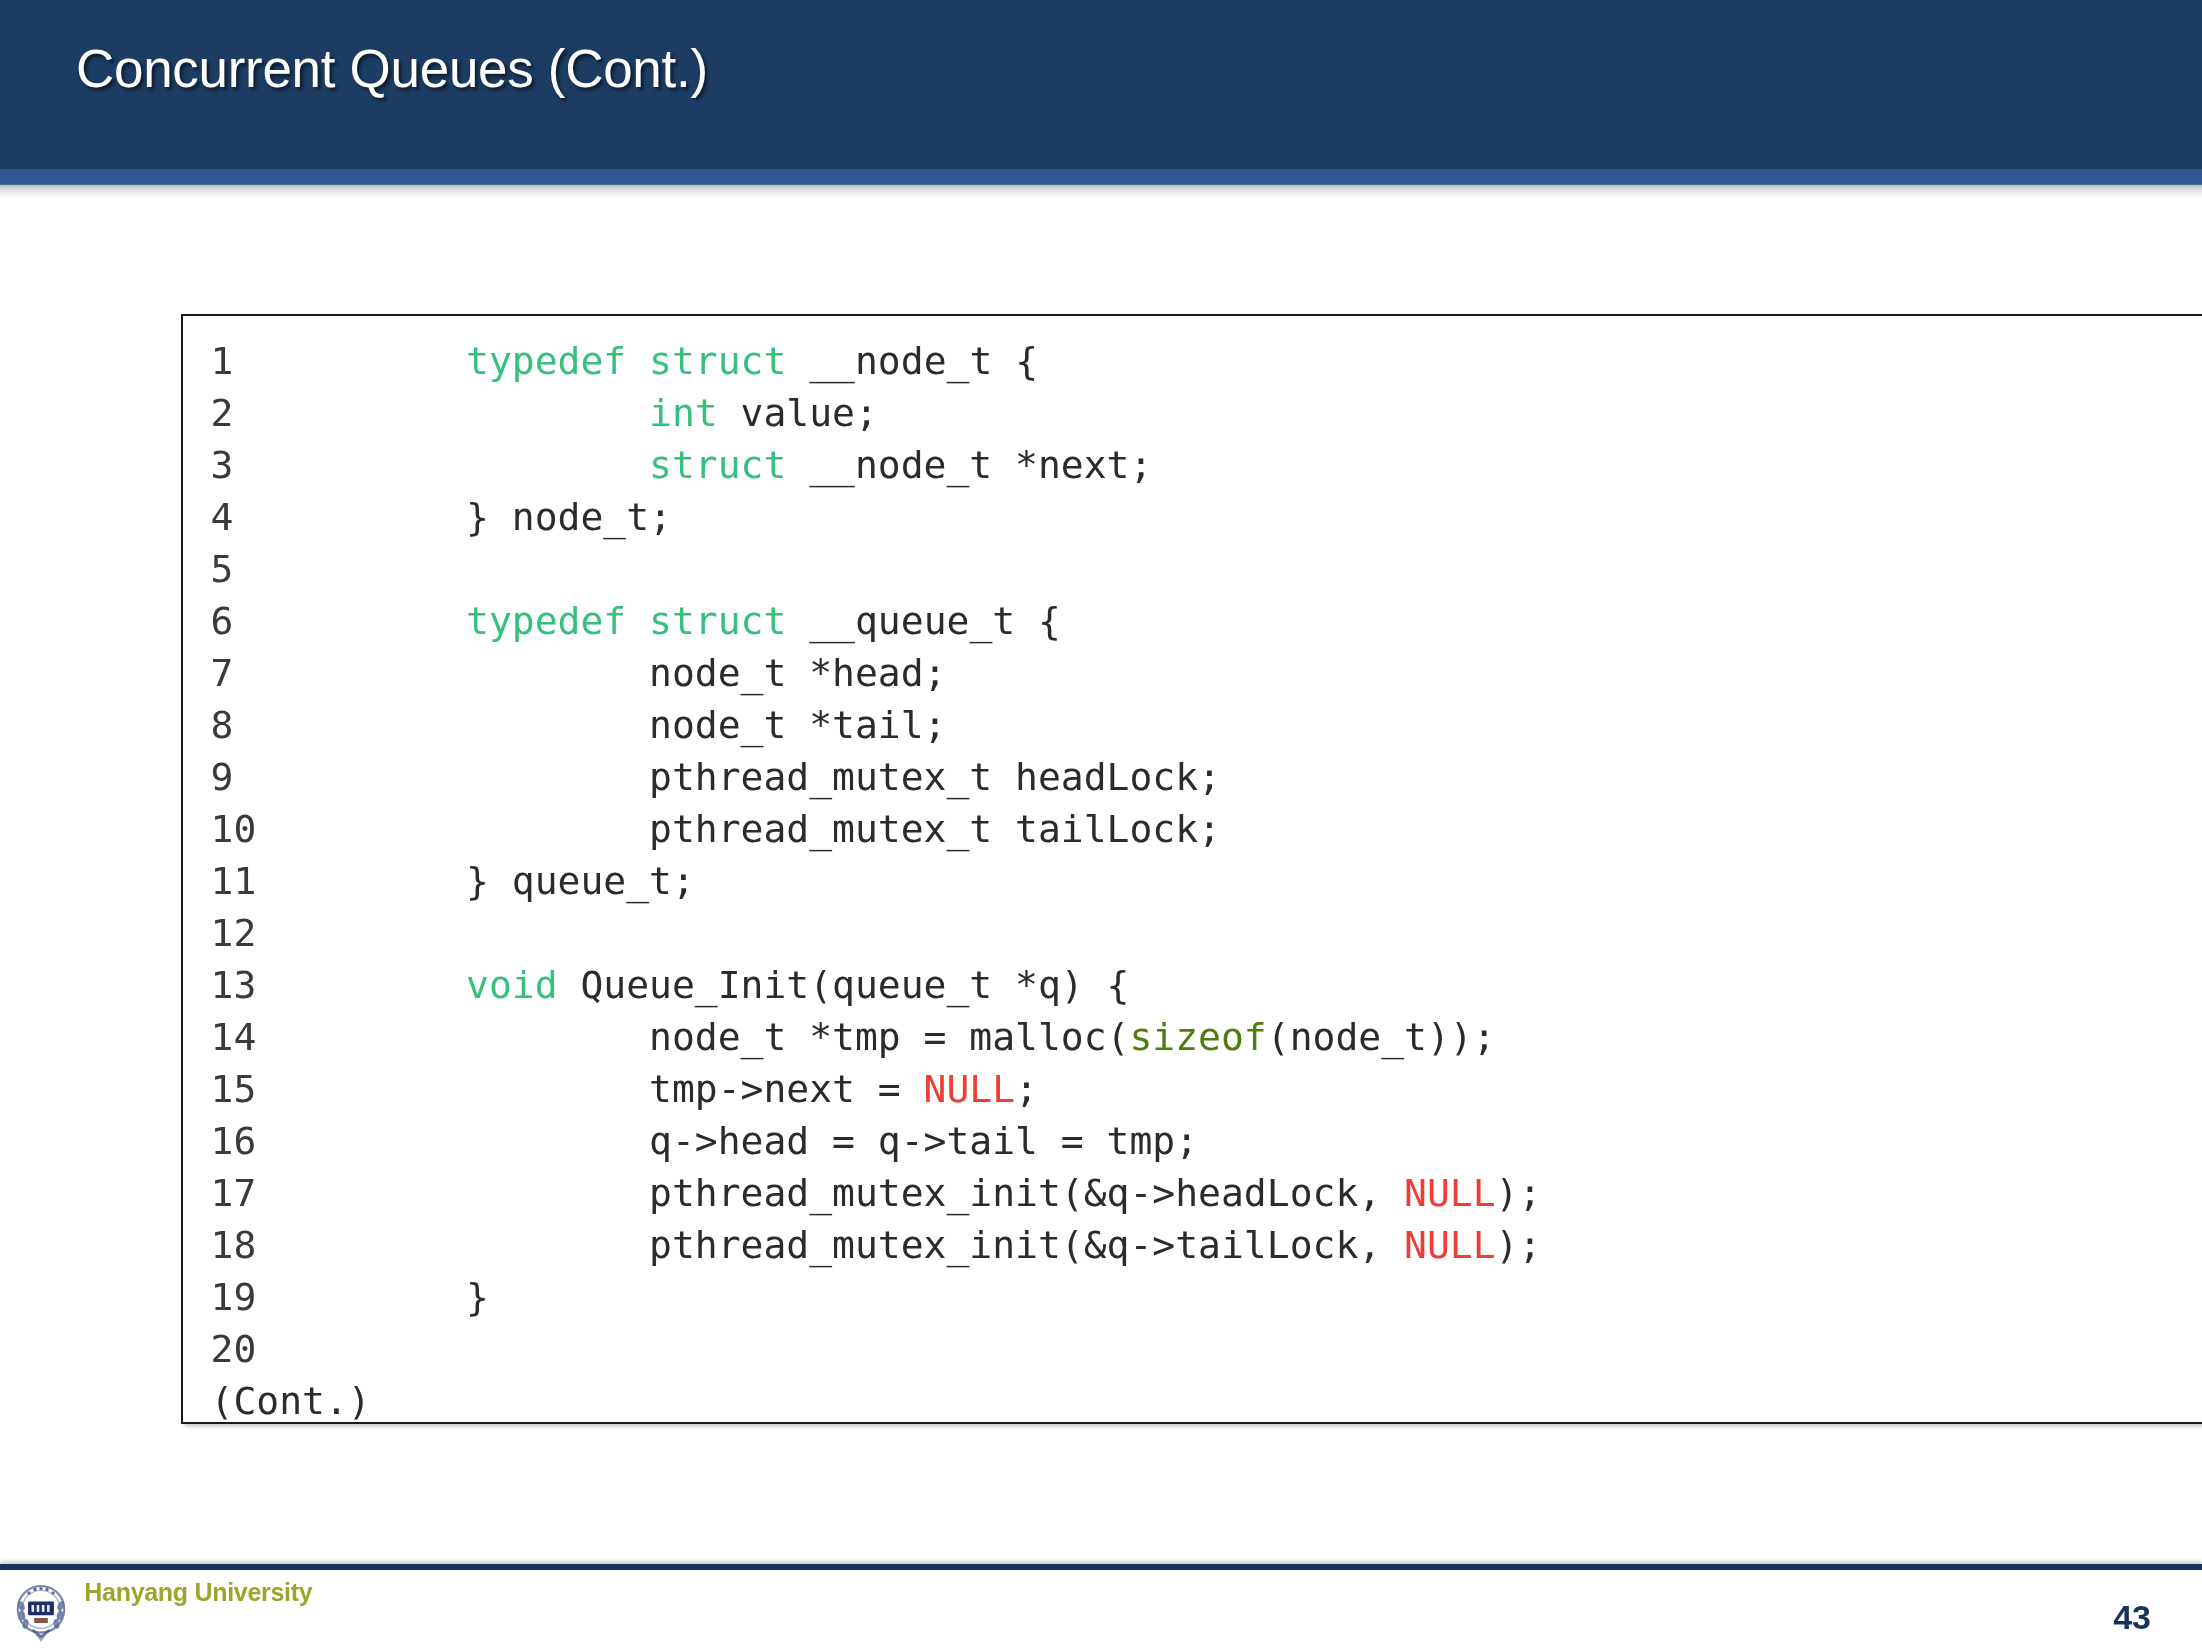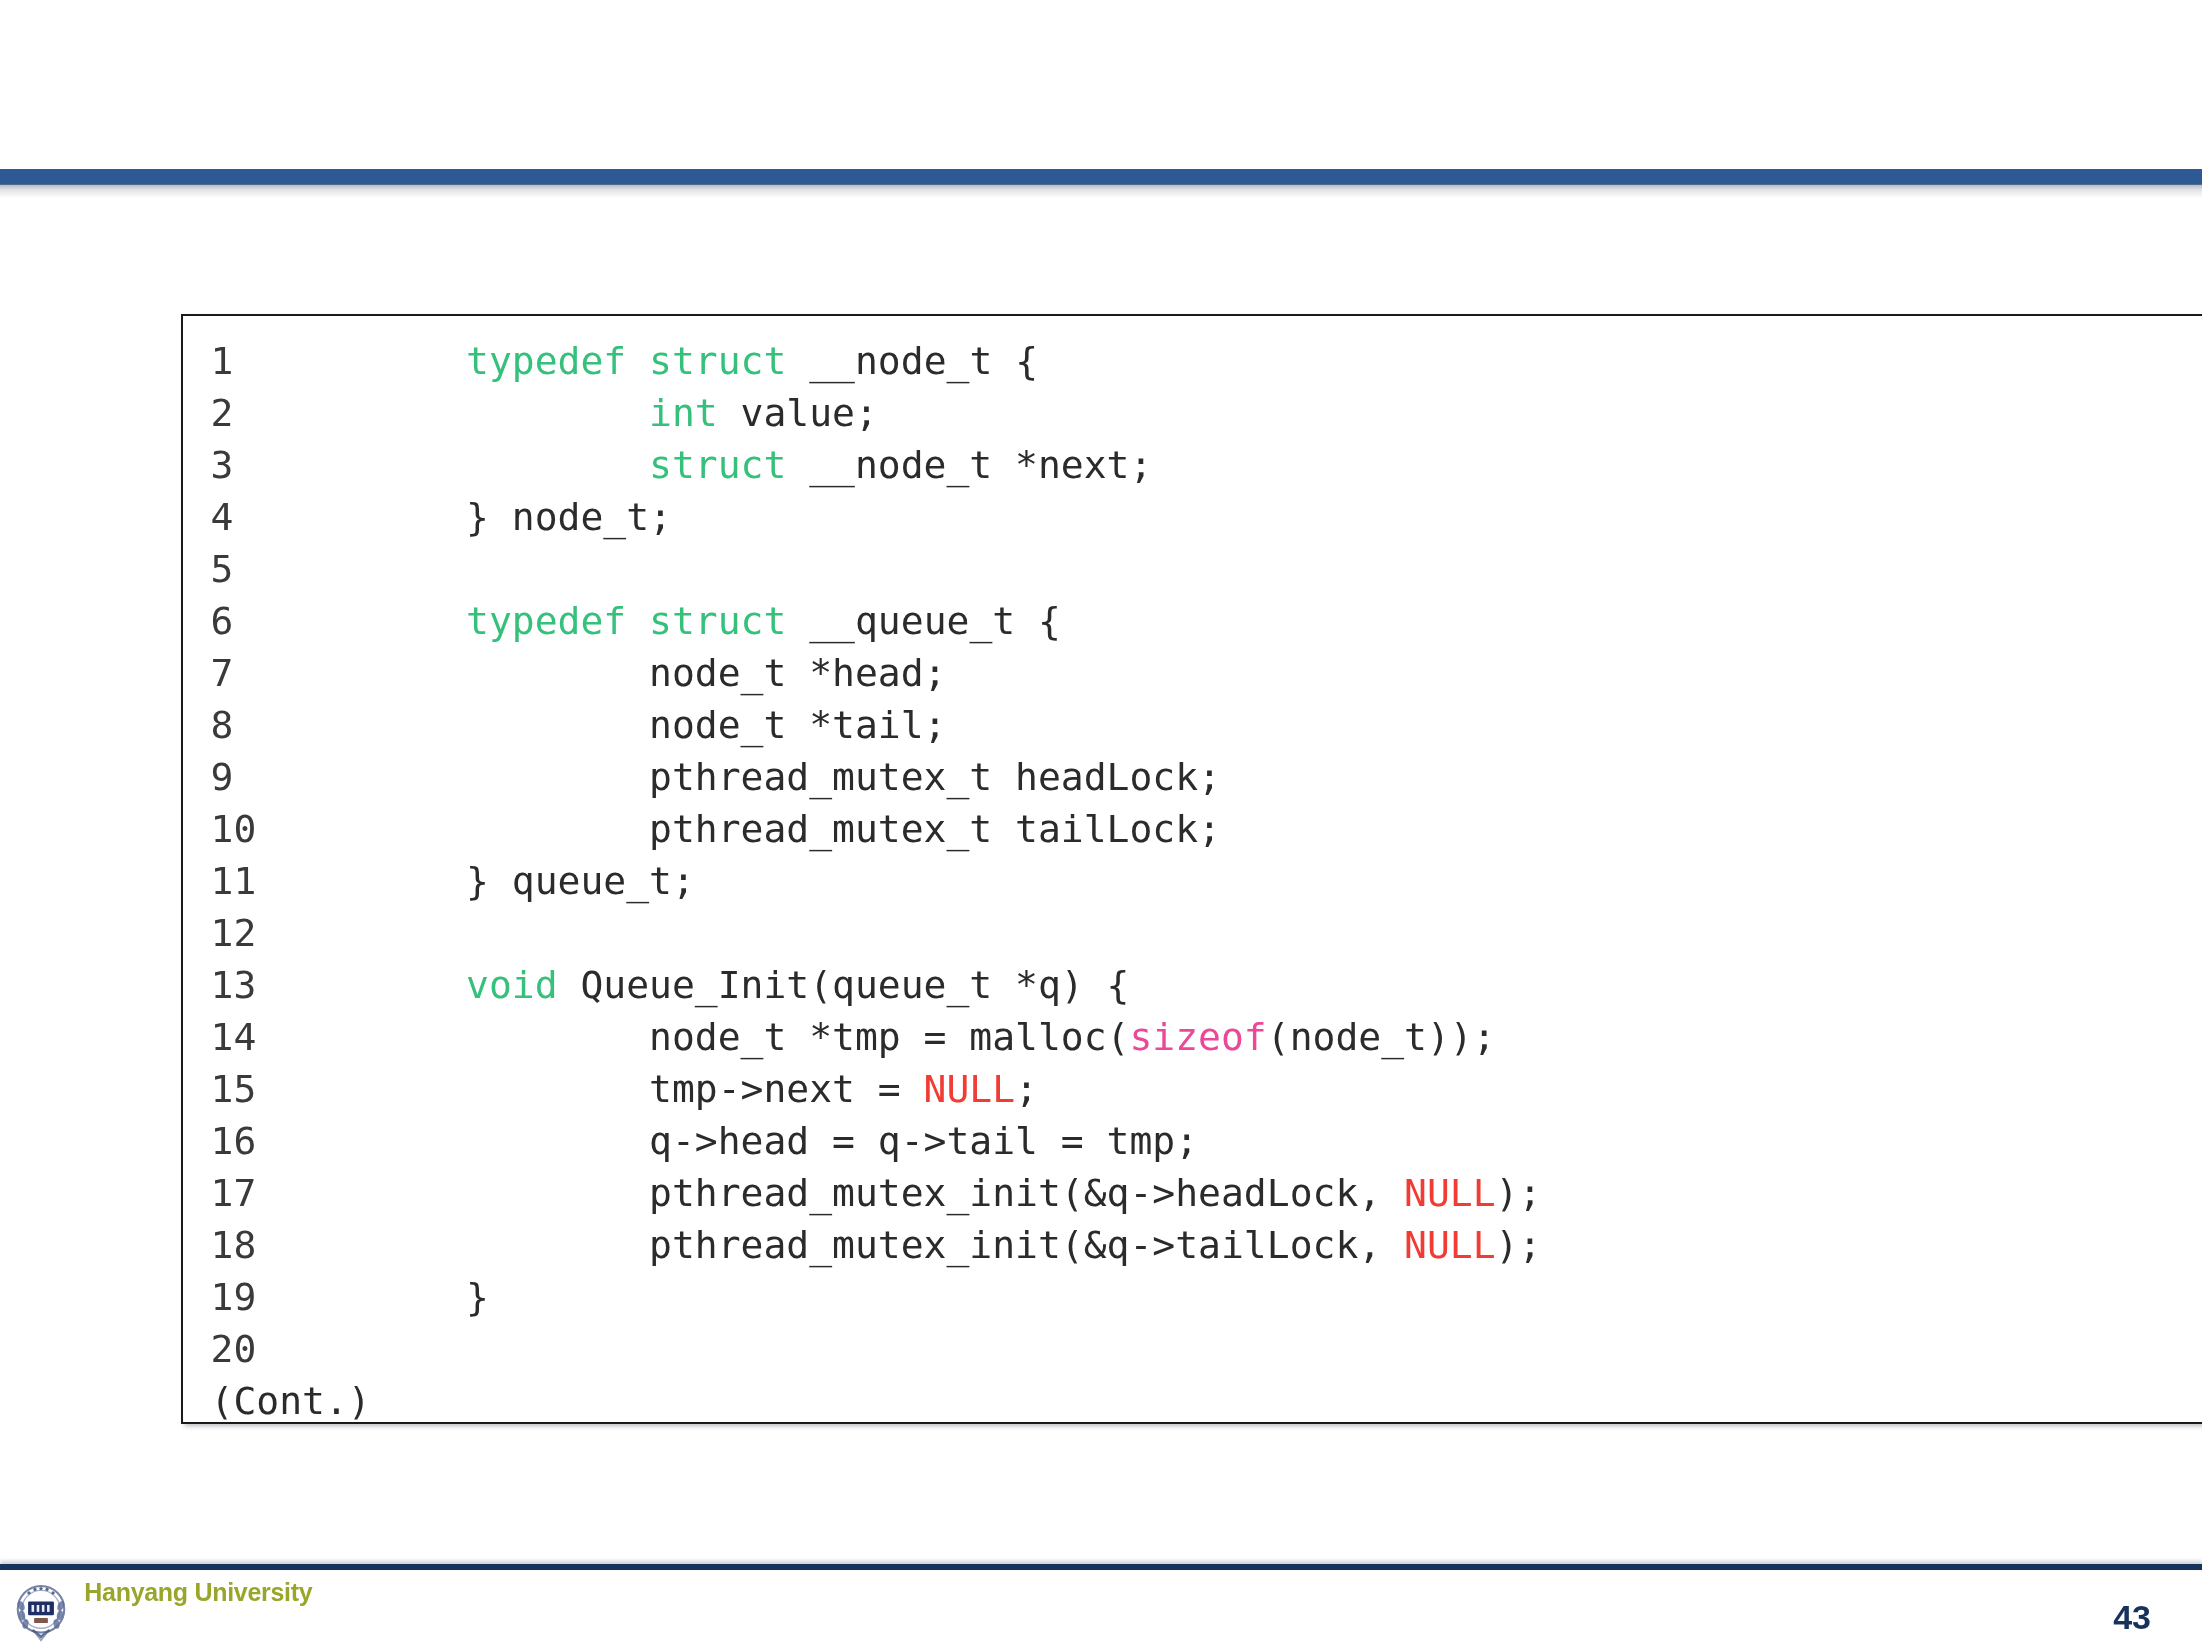--- a/index.html
+++ b/index.html
@@ -86,21 +86,21 @@
     height: 52px;
     white-space: pre;
   }
   .ln {
     display: inline-block;
     width: 100px;
     padding-left: 27.5px;
     color: #3a3a3a;
   }
   .kw   { color: #35c17c; }   
-  .op   { color: #ec4899; }   
+  .op   { color: #4d7c0f; }   
   .nul  { color: #f03c34; }   
   .cont-line { color: #2b2b2b; }
 
   
   .footer-rule {
     position: absolute;
     left: 0;
     top: 1564px;
     width: 2203px;
     height: 6px;
@@ -161,20 +161,23 @@
     font-size: 34px;
     font-weight: 700;
     color: #17335c;
   }
 </style>
 </head>
 <body>
 
 <div class="slide">
 
+  <div class="header">
+    <div class="header-title">Concurrent Queues (Cont.)</div>
+  </div>
   <div class="header-accent"></div>
   <div class="header-shadow"></div>
 
   <div class="code-box">
     <div class="code-listing" id="code-listing"><span class="code-line"><span class="ln">1</span>        <span class="kw">typedef</span><span> </span><span class="kw">struct</span><span> __node_t {</span></span><span class="code-line"><span class="ln">2</span>                <span class="kw">int</span><span> value;</span></span><span class="code-line"><span class="ln">3</span>                <span class="kw">struct</span><span> __node_t *next;</span></span><span class="code-line"><span class="ln">4</span>        <span>} node_t;</span></span><span class="code-line"><span class="ln">5</span></span><span class="code-line"><span class="ln">6</span>        <span class="kw">typedef</span><span> </span><span class="kw">struct</span><span> __queue_t {</span></span><span class="code-line"><span class="ln">7</span>                <span>node_t *head;</span></span><span class="code-line"><span class="ln">8</span>                <span>node_t *tail;</span></span><span class="code-line"><span class="ln">9</span>                <span>pthread_mutex_t headLock;</span></span><span class="code-line"><span class="ln">10</span>                <span>pthread_mutex_t tailLock;</span></span><span class="code-line"><span class="ln">11</span>        <span>} queue_t;</span></span><span class="code-line"><span class="ln">12</span></span><span class="code-line"><span class="ln">13</span>        <span class="kw">void</span><span> Queue_Init(queue_t *q) {</span></span><span class="code-line"><span class="ln">14</span>                <span>node_t *tmp = malloc(</span><span class="op">sizeof</span><span>(node_t));</span></span><span class="code-line"><span class="ln">15</span>                <span>tmp-&gt;next = </span><span class="nul">NULL</span><span>;</span></span><span class="code-line"><span class="ln">16</span>                <span>q-&gt;head = q-&gt;tail = tmp;</span></span><span class="code-line"><span class="ln">17</span>                <span>pthread_mutex_init(&amp;q-&gt;headLock, </span><span class="nul">NULL</span><span>);</span></span><span class="code-line"><span class="ln">18</span>                <span>pthread_mutex_init(&amp;q-&gt;tailLock, </span><span class="nul">NULL</span><span>);</span></span><span class="code-line"><span class="ln">19</span>        <span>}</span></span><span class="code-line"><span class="ln">20</span></span><span class="code-line cont-line"><span class="ln" style="width: auto; color: rgb(43, 43, 43);">(Cont.)</span></span></div>
   </div>
 
   <div class="footer-rule"></div>
 
   <div class="footer">

